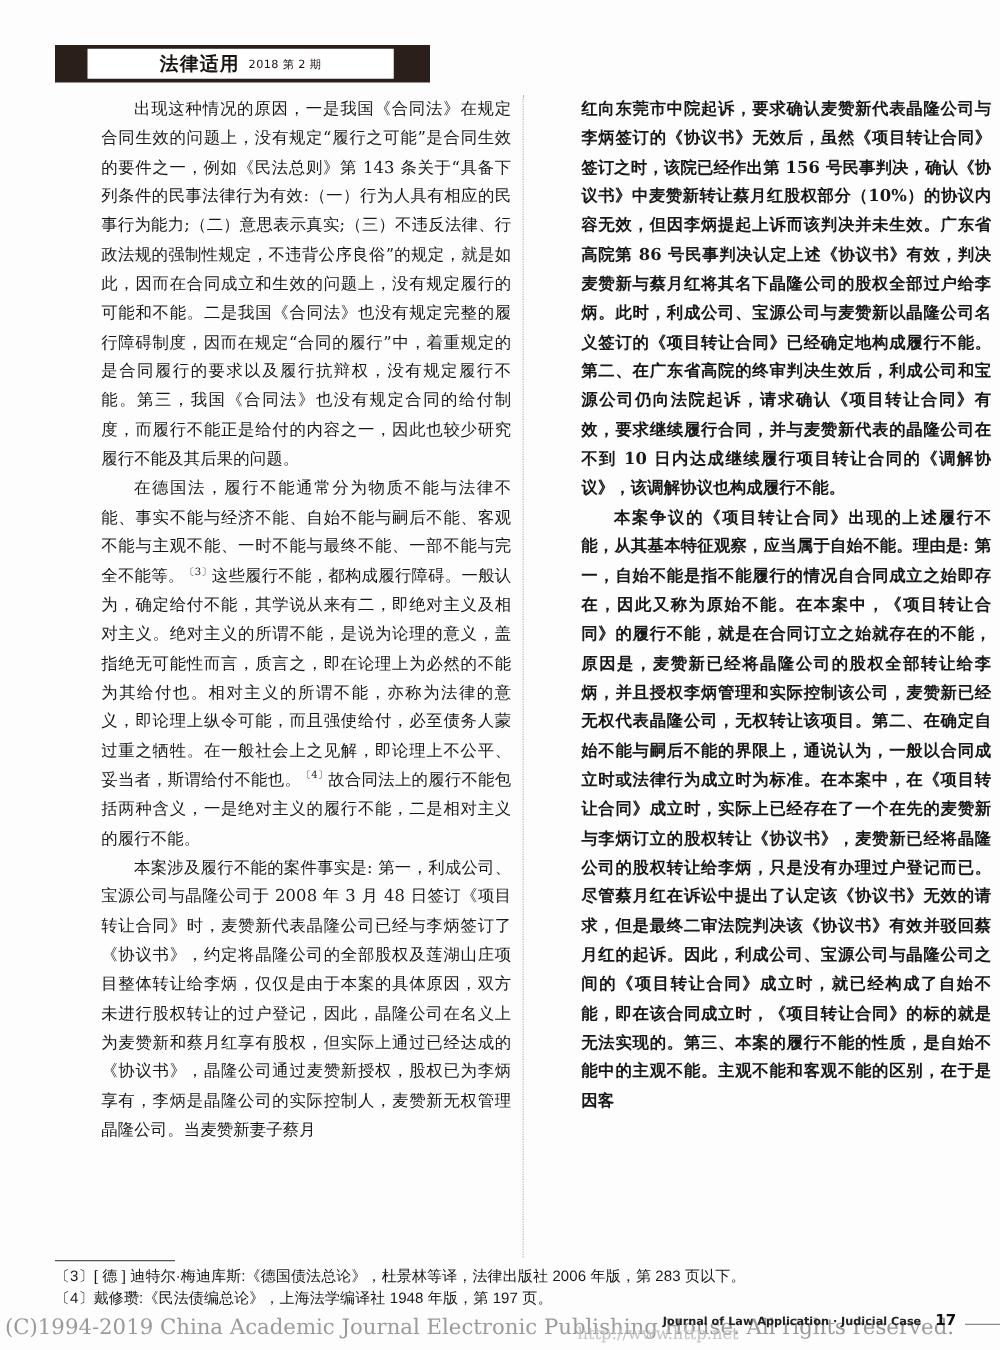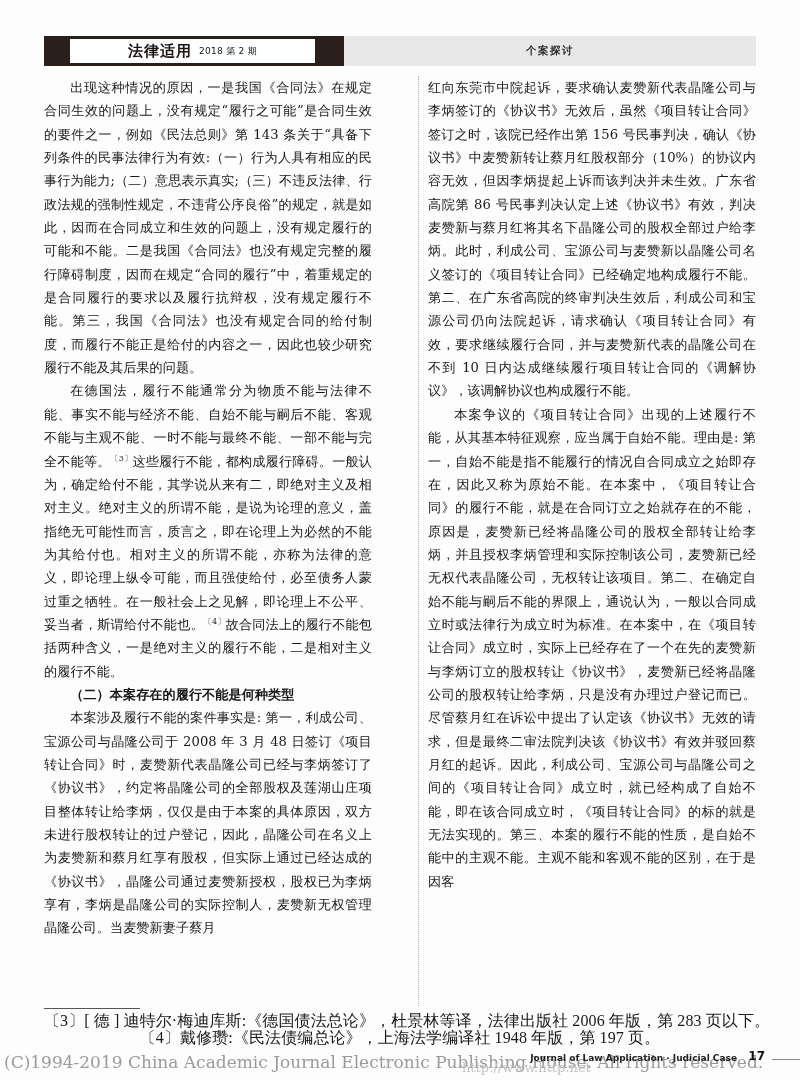--- a/index.html
+++ b/index.html
@@ -45,23 +45,24 @@
     font-size:10.5px; font-weight:bold; color:#2b2b2b; letter-spacing:1.5px;
   }
 
   
   .columns {
     position:absolute; left:44px; top:76px; width:712px; height:930px;
   }
   .col {
     position:absolute; top:0; width:328px; height:930px;
     overflow:hidden;
+    margin-left:37px;
   }
   .col-left  { left:0; }
-  .col-right { left:384px; }
+  .col-right { left:384px;font-weight:bold; }
 
   .col-divider {
     position:absolute; left:374px; top:0; width:1px; height:930px;
     border-left:1px dotted #b8b8b8;
   }
 
   p.para {
     font-size:13.1px;
     line-height:23.35px;
     text-align:justify;
@@ -78,23 +79,23 @@
   }
 
   
   .footnotes {
     position:absolute; left:44px; top:1008px; width:712px;
   }
   .fn-rule {
     width:96px; height:0; border-top:1px solid #555; margin-bottom:4px;
   }
   .fn-line {
-    font-size:16px; line-height:16.5px; color:#181818;
-    font-family:Liberation Serif, serif;
-    letter-spacing:0.1px; white-space:nowrap;text-align:center;
+    font-size:12px; line-height:16.5px; color:#181818;
+    font-family:Liberation Sans, sans-serif;
+    letter-spacing:0.1px; white-space:nowrap;
   }
 
   
   .footer { position:absolute; left:0; top:1050px; width:800px; height:30px; }
   .cnki-line {
     position:absolute; left:4px; top:2px;
     font-family:"DejaVu Serif","Liberation Serif",serif;
     font-size:17px; color:#9a9a9a; white-space:nowrap;
   }
   .cnki-url {
@@ -122,32 +123,28 @@
 
 <div class="page">
 
   <div class="header">
     <div class="hdr-left">
       <div class="hdr-white">
         <span class="hdr-title">法律适用</span>
         <span class="hdr-issue">2018 第 2 期</span>
       </div>
     </div>
-    <div class="hdr-right">
-      <span class="hdr-section">个案探讨</span>
-    </div>
   </div>
 
   <div class="columns">
     <div class="col-divider"></div>
 
     <div class="col col-left">
       <p class="para indent">出现这种情况的原因，一是我国《合同法》在规定合同生效的问题上，没有规定“履行之可能”是合同生效的要件之一，例如《民法总则》第 143 条关于“具备下列条件的民事法律行为有效:（一）行为人具有相应的民事行为能力;（二）意思表示真实;（三）不违反法律、行政法规的强制性规定，不违背公序良俗”的规定，就是如此，因而在合同成立和生效的问题上，没有规定履行的可能和不能。二是我国《合同法》也没有规定完整的履行障碍制度，因而在规定“合同的履行”中，着重规定的是合同履行的要求以及履行抗辩权，没有规定履行不能。第三，我国《合同法》也没有规定合同的给付制度，而履行不能正是给付的内容之一，因此也较少研究履行不能及其后果的问题。</p>
       <p class="para indent">在德国法，履行不能通常分为物质不能与法律不能、事实不能与经济不能、自始不能与嗣后不能、客观不能与主观不能、一时不能与最终不能、一部不能与完全不能等。<sup class="fn">〔3〕</sup>这些履行不能，都构成履行障碍。一般认为，确定给付不能，其学说从来有二，即绝对主义及相对主义。绝对主义的所谓不能，是说为论理的意义，盖指绝无可能性而言，质言之，即在论理上为必然的不能为其给付也。相对主义的所谓不能，亦称为法律的意义，即论理上纵令可能，而且强使给付，必至债务人蒙过重之牺牲。在一般社会上之见解，即论理上不公平、妥当者，斯谓给付不能也。<sup class="fn">〔4〕</sup>故合同法上的履行不能包括两种含义，一是绝对主义的履行不能，二是相对主义的履行不能。</p>
-      <p class="para heading">（二）本案存在的履行不能是何种类型</p>
       <p class="para indent">本案涉及履行不能的案件事实是: 第一，利成公司、宝源公司与晶隆公司于 2008 年 3 月 48 日签订《项目转让合同》时，麦赞新代表晶隆公司已经与李炳签订了《协议书》，约定将晶隆公司的全部股权及莲湖山庄项目整体转让给李炳，仅仅是由于本案的具体原因，双方未进行股权转让的过户登记，因此，晶隆公司在名义上为麦赞新和蔡月红享有股权，但实际上通过已经达成的《协议书》，晶隆公司通过麦赞新授权，股权已为李炳享有，李炳是晶隆公司的实际控制人，麦赞新无权管理晶隆公司。当麦赞新妻子蔡月</p>
     </div>
 
     <div class="col col-right">
       <p class="para">红向东莞市中院起诉，要求确认麦赞新代表晶隆公司与李炳签订的《协议书》无效后，虽然《项目转让合同》签订之时，该院已经作出第 156 号民事判决，确认《协议书》中麦赞新转让蔡月红股权部分（10%）的协议内容无效，但因李炳提起上诉而该判决并未生效。广东省高院第 86 号民事判决认定上述《协议书》有效，判决麦赞新与蔡月红将其名下晶隆公司的股权全部过户给李炳。此时，利成公司、宝源公司与麦赞新以晶隆公司名义签订的《项目转让合同》已经确定地构成履行不能。第二、在广东省高院的终审判决生效后，利成公司和宝源公司仍向法院起诉，请求确认《项目转让合同》有效，要求继续履行合同，并与麦赞新代表的晶隆公司在不到 10 日内达成继续履行项目转让合同的《调解协议》，该调解协议也构成履行不能。</p>
       <p class="para indent">本案争议的《项目转让合同》出现的上述履行不能，从其基本特征观察，应当属于自始不能。理由是: 第一，自始不能是指不能履行的情况自合同成立之始即存在，因此又称为原始不能。在本案中，《项目转让合同》的履行不能，就是在合同订立之始就存在的不能，原因是，麦赞新已经将晶隆公司的股权全部转让给李炳，并且授权李炳管理和实际控制该公司，麦赞新已经无权代表晶隆公司，无权转让该项目。第二、在确定自始不能与嗣后不能的界限上，通说认为，一般以合同成立时或法律行为成立时为标准。在本案中，在《项目转让合同》成立时，实际上已经存在了一个在先的麦赞新与李炳订立的股权转让《协议书》，麦赞新已经将晶隆公司的股权转让给李炳，只是没有办理过户登记而已。尽管蔡月红在诉讼中提出了认定该《协议书》无效的请求，但是最终二审法院判决该《协议书》有效并驳回蔡月红的起诉。因此，利成公司、宝源公司与晶隆公司之间的《项目转让合同》成立时，就已经构成了自始不能，即在该合同成立时，《项目转让合同》的标的就是无法实现的。第三、本案的履行不能的性质，是自始不能中的主观不能。主观不能和客观不能的区别，在于是因客</p>
     </div>
   </div>
 
   <div class="footnotes">

